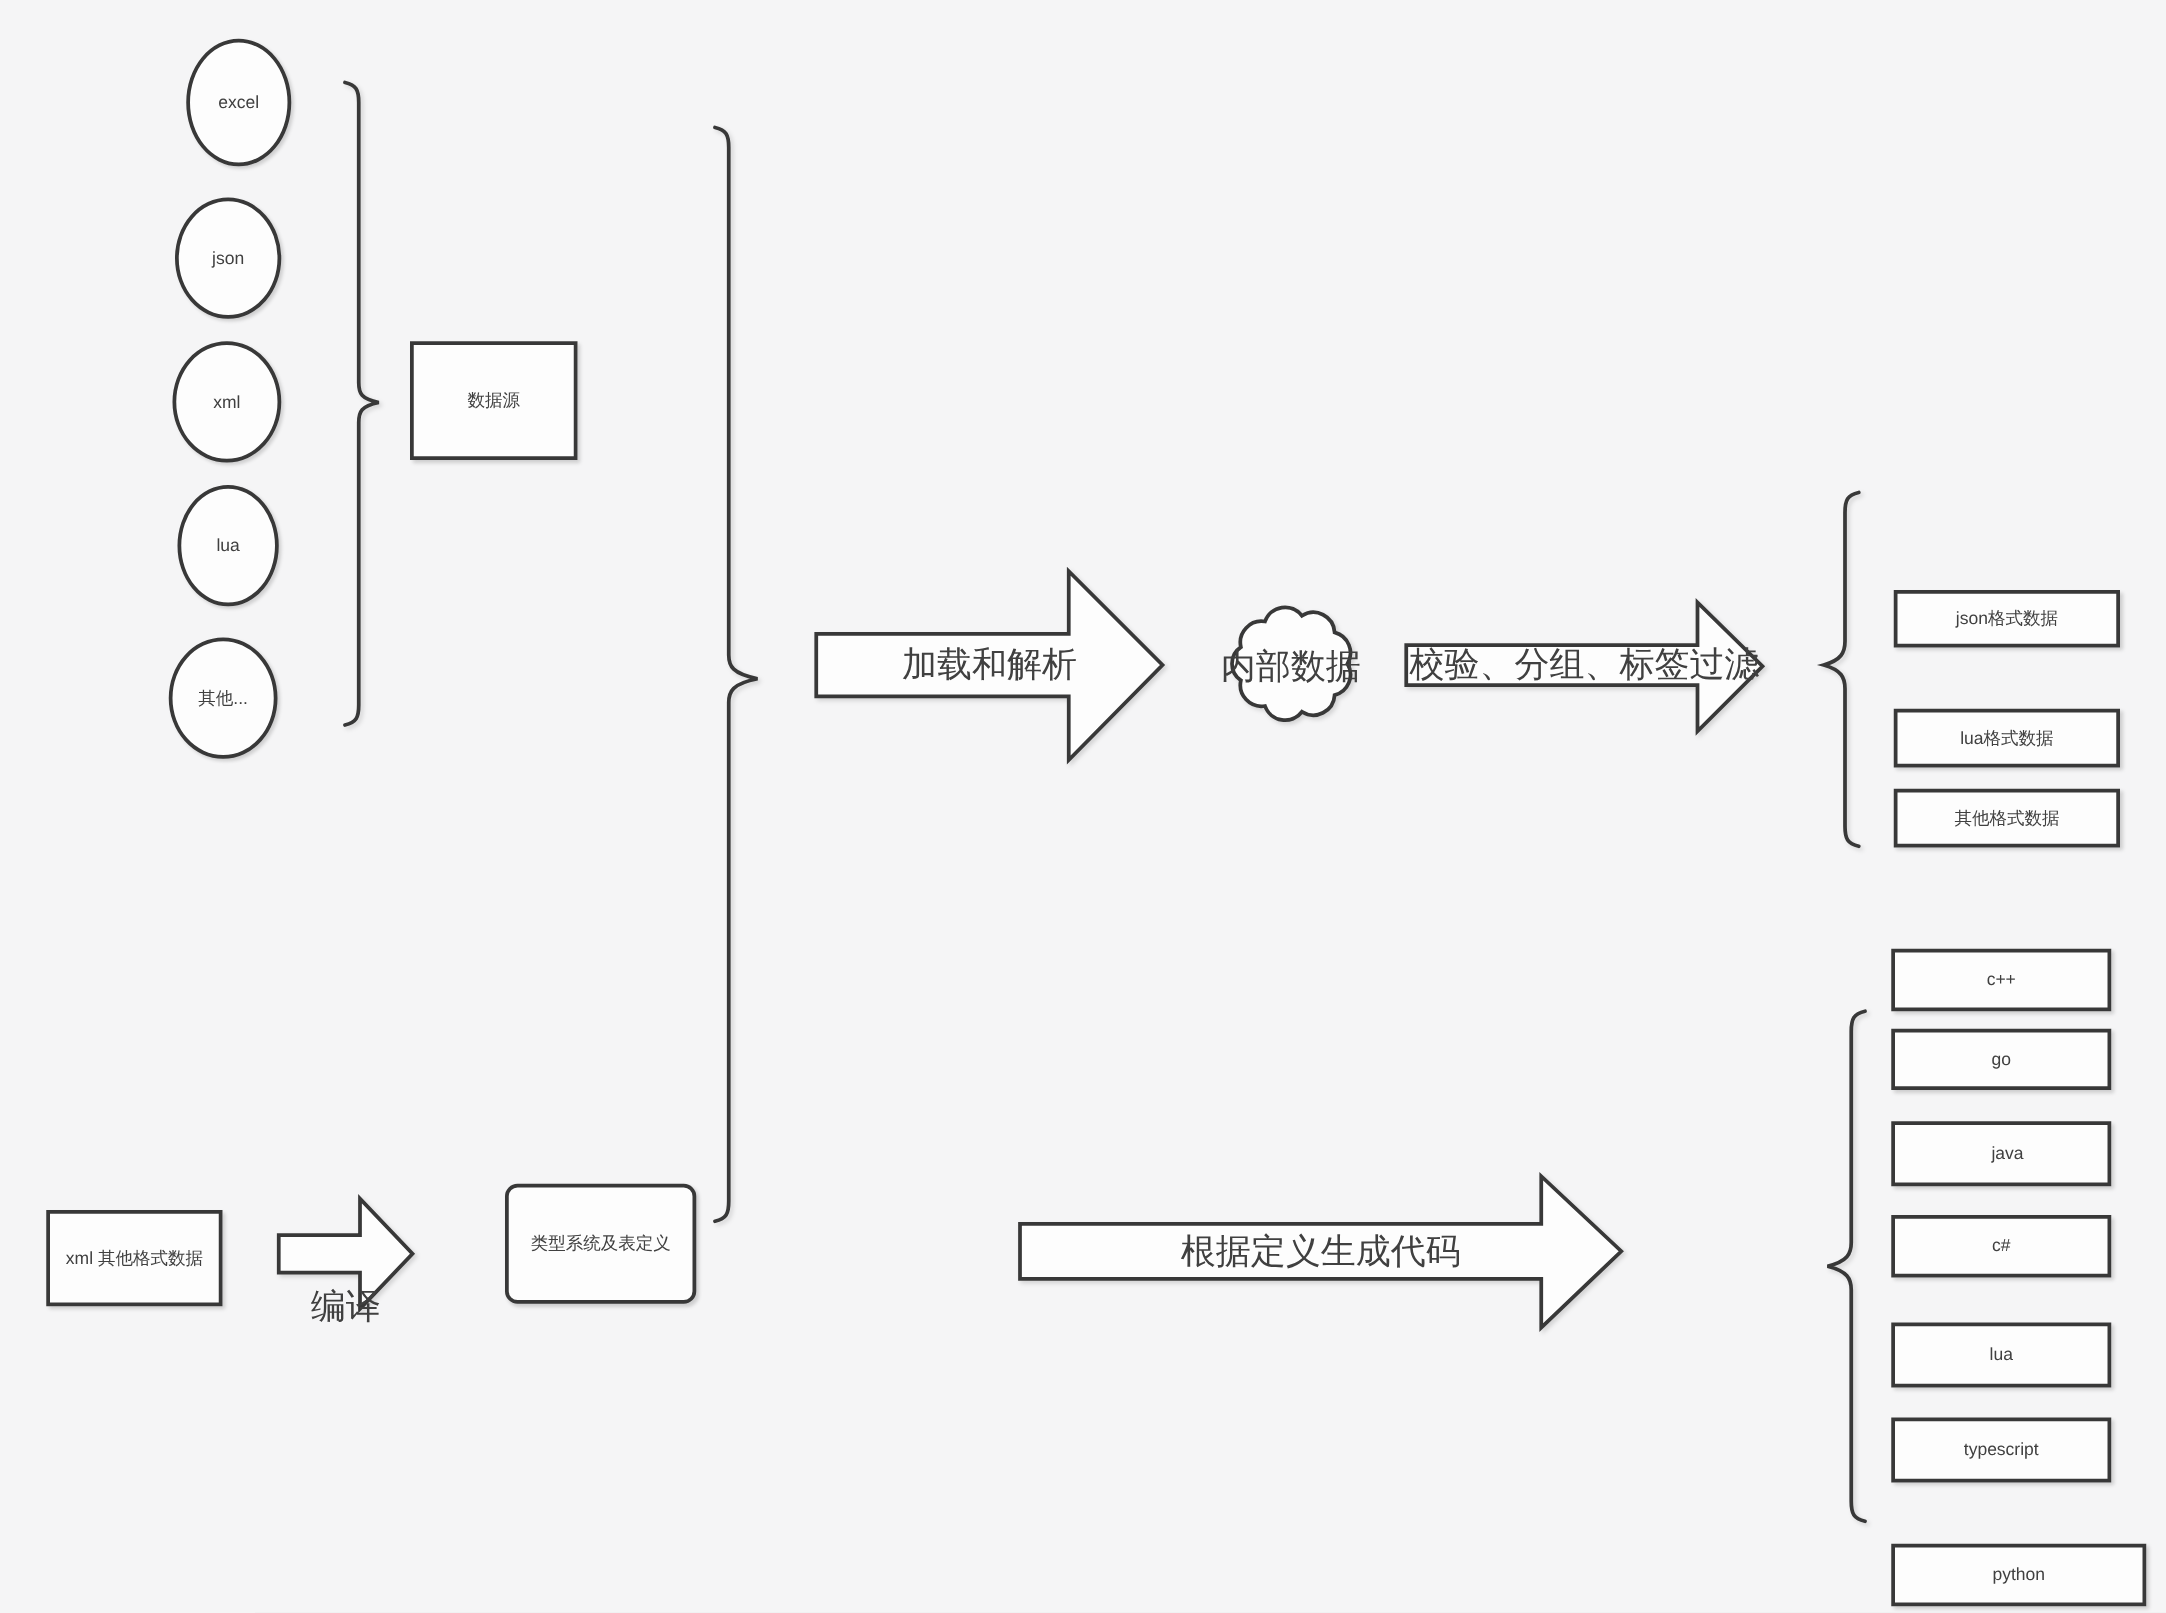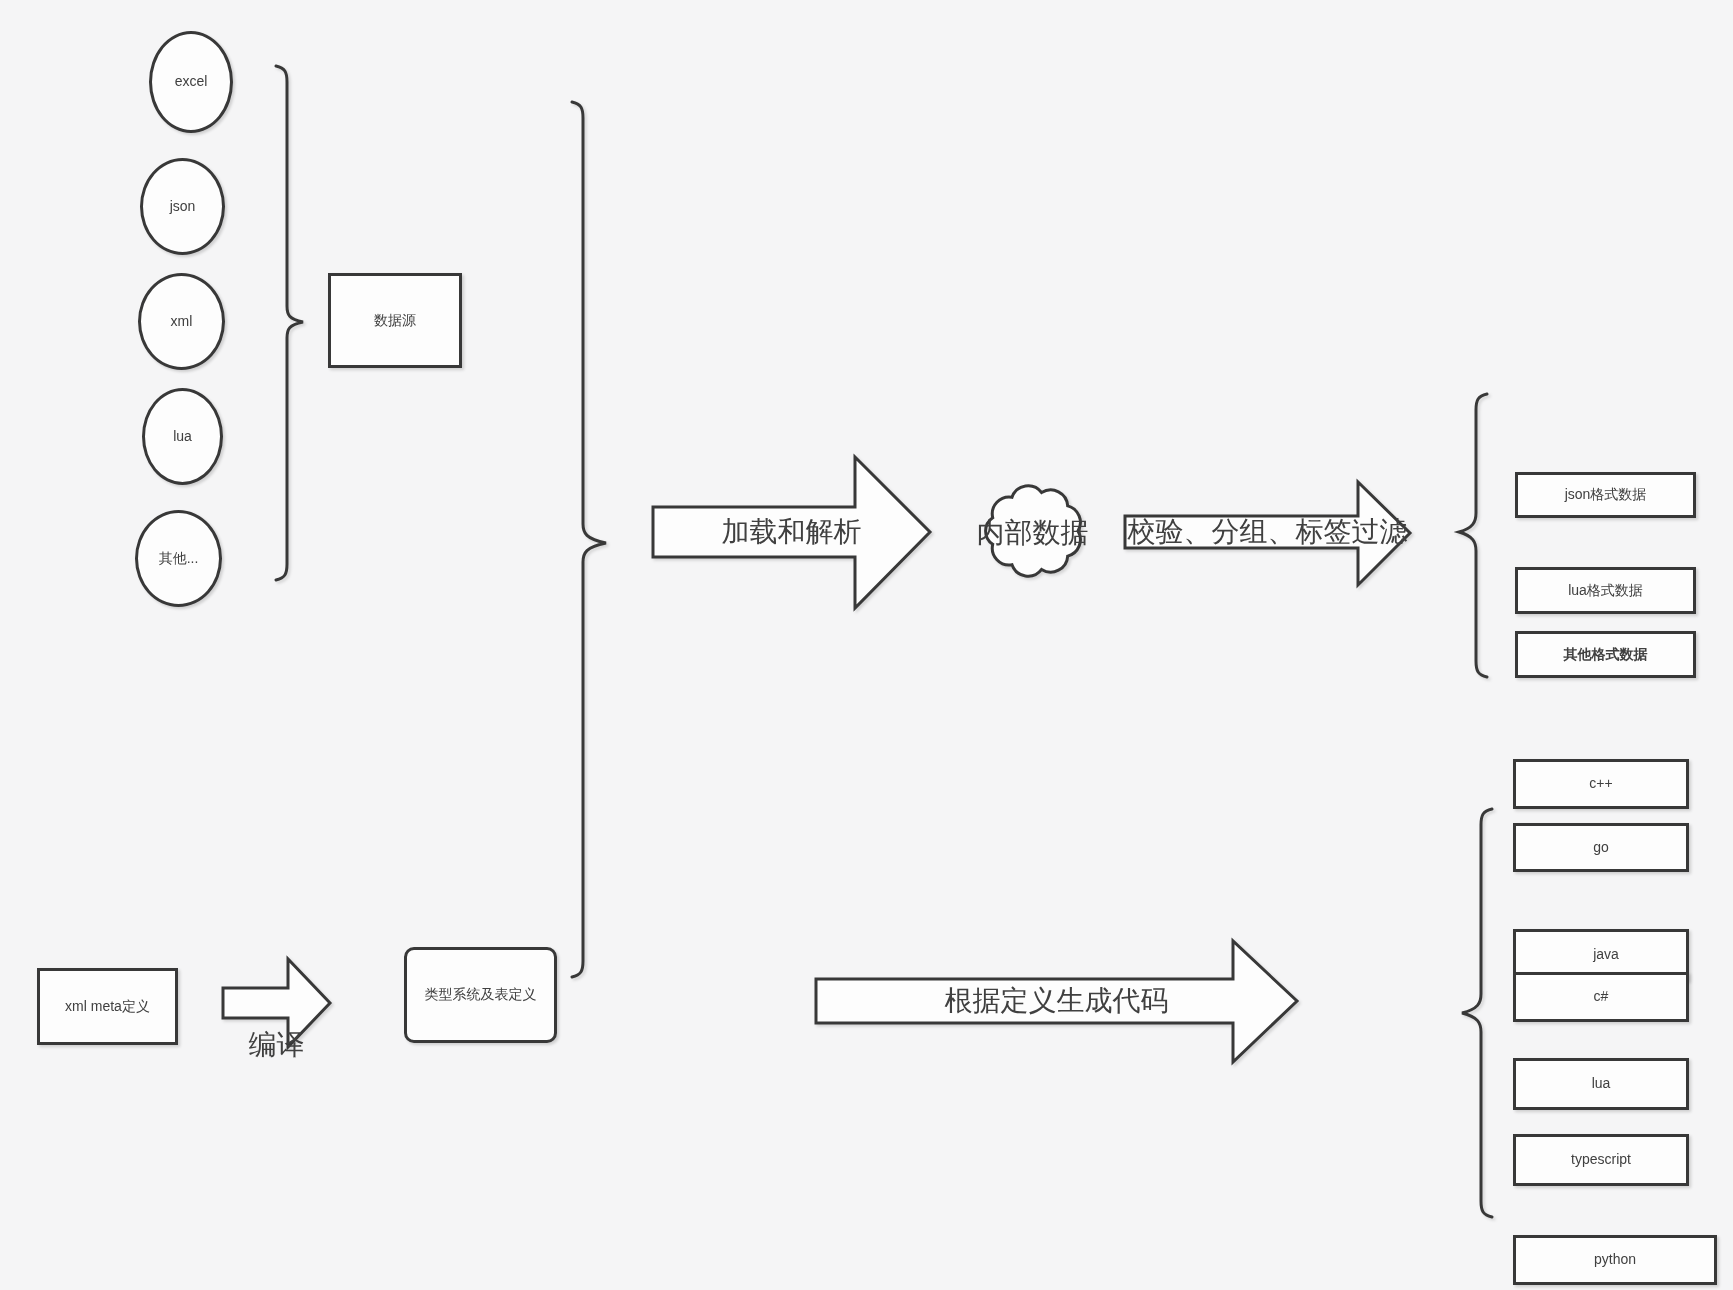--- a/index.html
+++ b/index.html
@@ -75,30 +75,30 @@
   </svg>
 
   <div class="node ellipse" style="left:149px;top:31px;width:84px;height:102px;">excel</div>
   <div class="node ellipse" style="left:140px;top:158px;width:85px;height:97px;">json</div>
   <div class="node ellipse" style="left:138px;top:273px;width:87px;height:97px;">xml</div>
   <div class="node ellipse" style="left:142px;top:388px;width:81px;height:97px;">lua</div>
   <div class="node ellipse" style="left:135px;top:510px;width:87px;height:97px;">其他...</div>
 
   <div class="node" style="left:328px;top:273px;width:134px;height:95px;">数据源</div>
 
-  <div class="node pad" style="left:37px;top:968px;width:141px;height:77px;white-space:normal;">xml meta定义</div>
+  <div class="node pad" style="left:37px;top:968px;width:141px;height:77px;white-space:normal;">xml 其他格式数据</div>
   <div class="node rounded" style="left:360px;top:947px;width:153px;height:96px;padding:0 10px;white-space:normal;">类型系统及表定义</div>
 
   <div class="node" style="left:1515px;top:472px;width:181px;height:46px;">json格式数据</div>
   <div class="node" style="left:1515px;top:567px;width:181px;height:47px;">lua格式数据</div>
-  <div class="node" style="left:1515px;top:631px;width:181px;height:47px;font-weight:bold;">其他格式数据</div>
+  <div class="node" style="left:1515px;top:631px;width:181px;height:47px;">其他格式数据</div>
 
   <div class="node" style="left:1513px;top:759px;width:176px;height:50px;">c++</div>
   <div class="node" style="left:1513px;top:823px;width:176px;height:49px;">go</div>
-  <div class="node" style="left:1513px;top:929px;width:176px;height:52px;padding-left:10px;">java</div>
+  <div class="node" style="left:1513px;top:897px;width:176px;height:52px;padding-left:10px;">java</div>
   <div class="node" style="left:1513px;top:972px;width:176px;height:50px;">c#</div>
   <div class="node" style="left:1513px;top:1058px;width:176px;height:52px;">lua</div>
   <div class="node" style="left:1513px;top:1134px;width:176px;height:52px;">typescript</div>
   <div class="node" style="left:1513px;top:1203px;width:204px;height:50px;margin-top:32px;">python</div>
 
   <div class="lbl" style="left:653px;top:507px;width:277px;height:50px;">加载和解析</div>
   <div class="lbl" style="left:975px;top:483px;width:115px;height:100px;">内部数据</div>
   <div class="lbl" style="left:1125px;top:514px;width:285px;height:36px;">校验、分组、标签过滤</div>
   <div class="lbl" style="left:816px;top:979px;width:481px;height:44px;">根据定义生成代码</div>
   <div class="lbl" style="left:223px;top:1028px;width:107px;height:34px;">编译</div>

